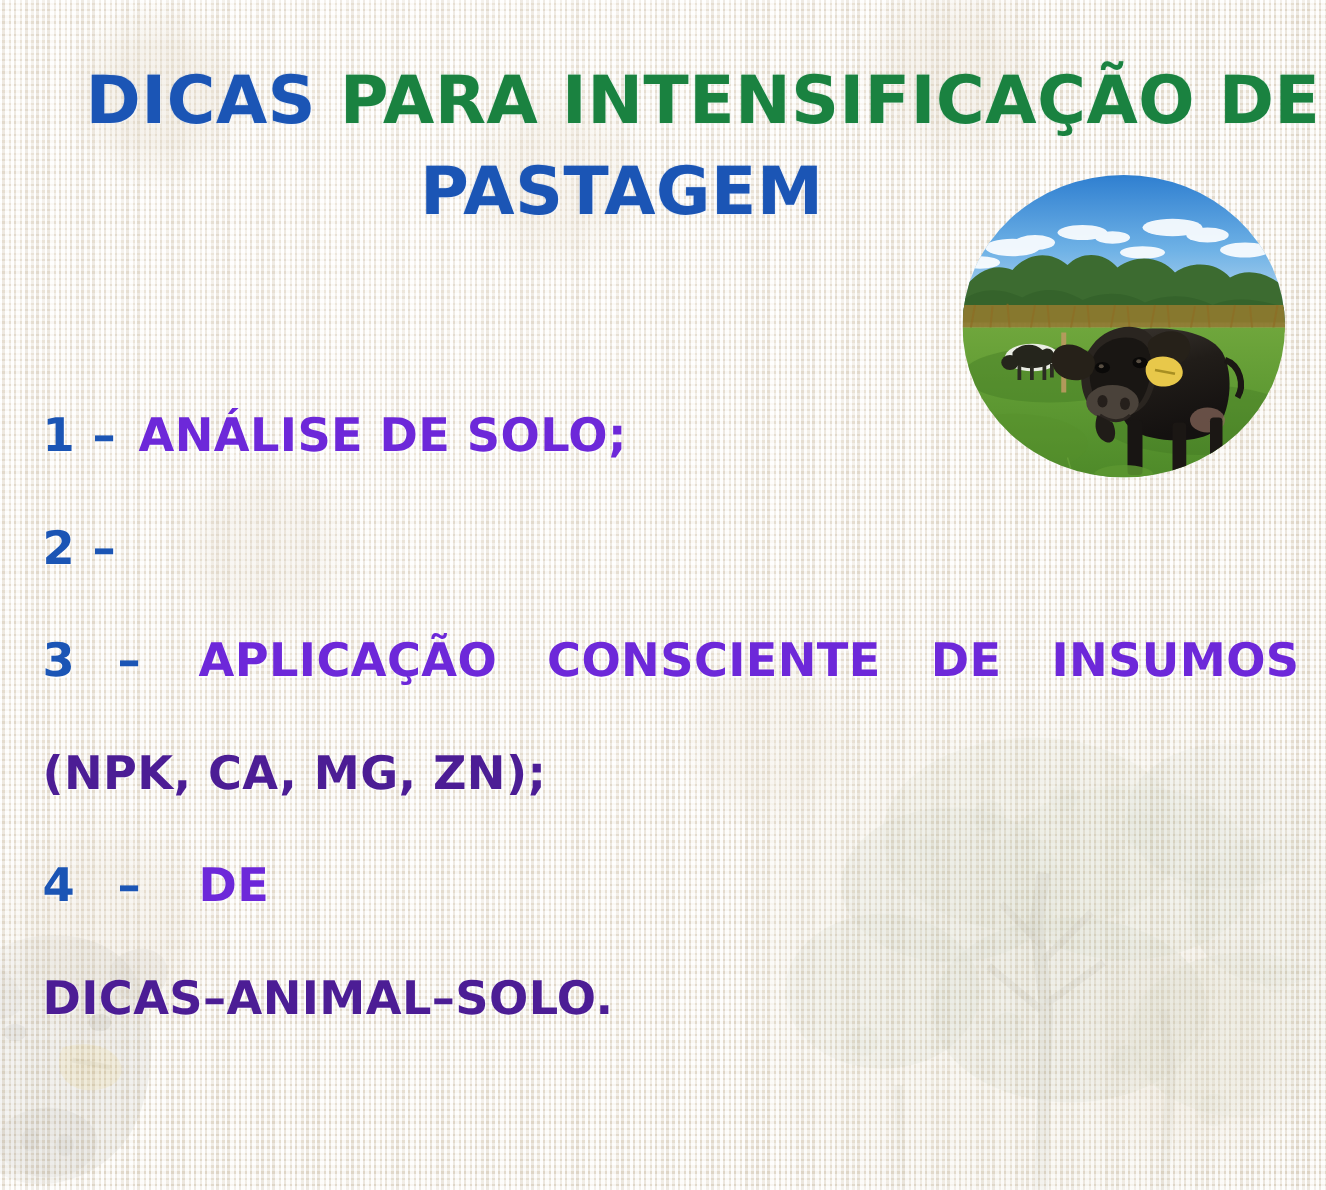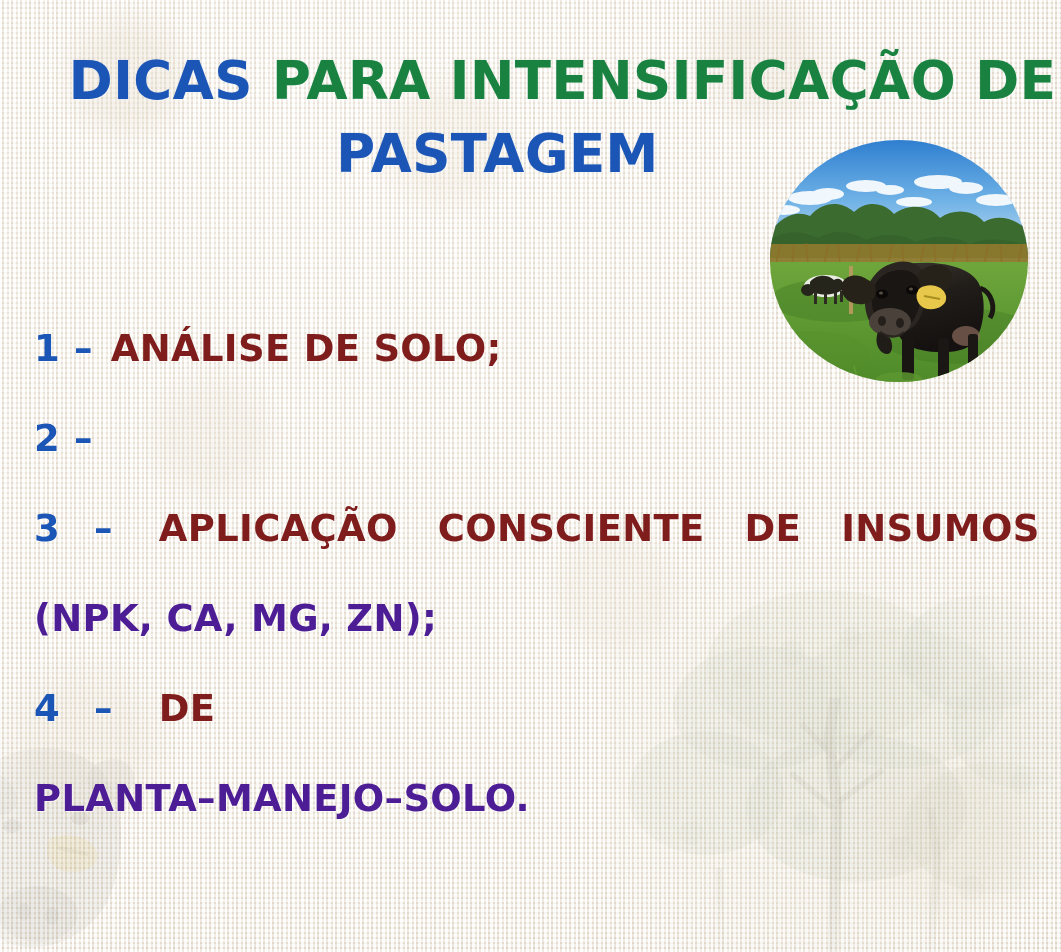--- a/index.html
+++ b/index.html
@@ -175,21 +175,21 @@
     text-shadow: 1px 1px 0 rgba(255,255,255,0.5);
   }
   .li-dash {
     color: #1b55b5;
     margin-right: 18px;
     text-shadow: 1px 1px 0 rgba(255,255,255,0.5);
   }
   .li-line.wide .li-num { margin-right: 34px; }
   .li-line.wide .li-dash { margin-right: 46px; }
   .li-text {
-    color: #7f1d1d;
+    color: #6d28d9;
     text-shadow: 1px 1px 0 rgba(255,255,255,0.5);
   }
   .li-cont {
     height: 90px;
     display: flex;
     align-items: baseline;
     color: #4c1d95;
     text-shadow: 1px 1px 0 rgba(255,255,255,0.5);
   }
 </style>
@@ -452,18 +452,18 @@
       </div>
 
       <div class="list-item">
         <div class="li-line wide justified">
           <span class="li-num">4</span>
           <span class="li-dash">–</span>
           <span class="li-text">
             <span>DE</span>
           </span>
         </div>
-        <div class="li-cont">PLANTA–MANEJO–SOLO.</div>
+        <div class="li-cont">DICAS–ANIMAL–SOLO.</div>
       </div>
 
     </div>
   </div>
 </div>
 
 </body></html>

